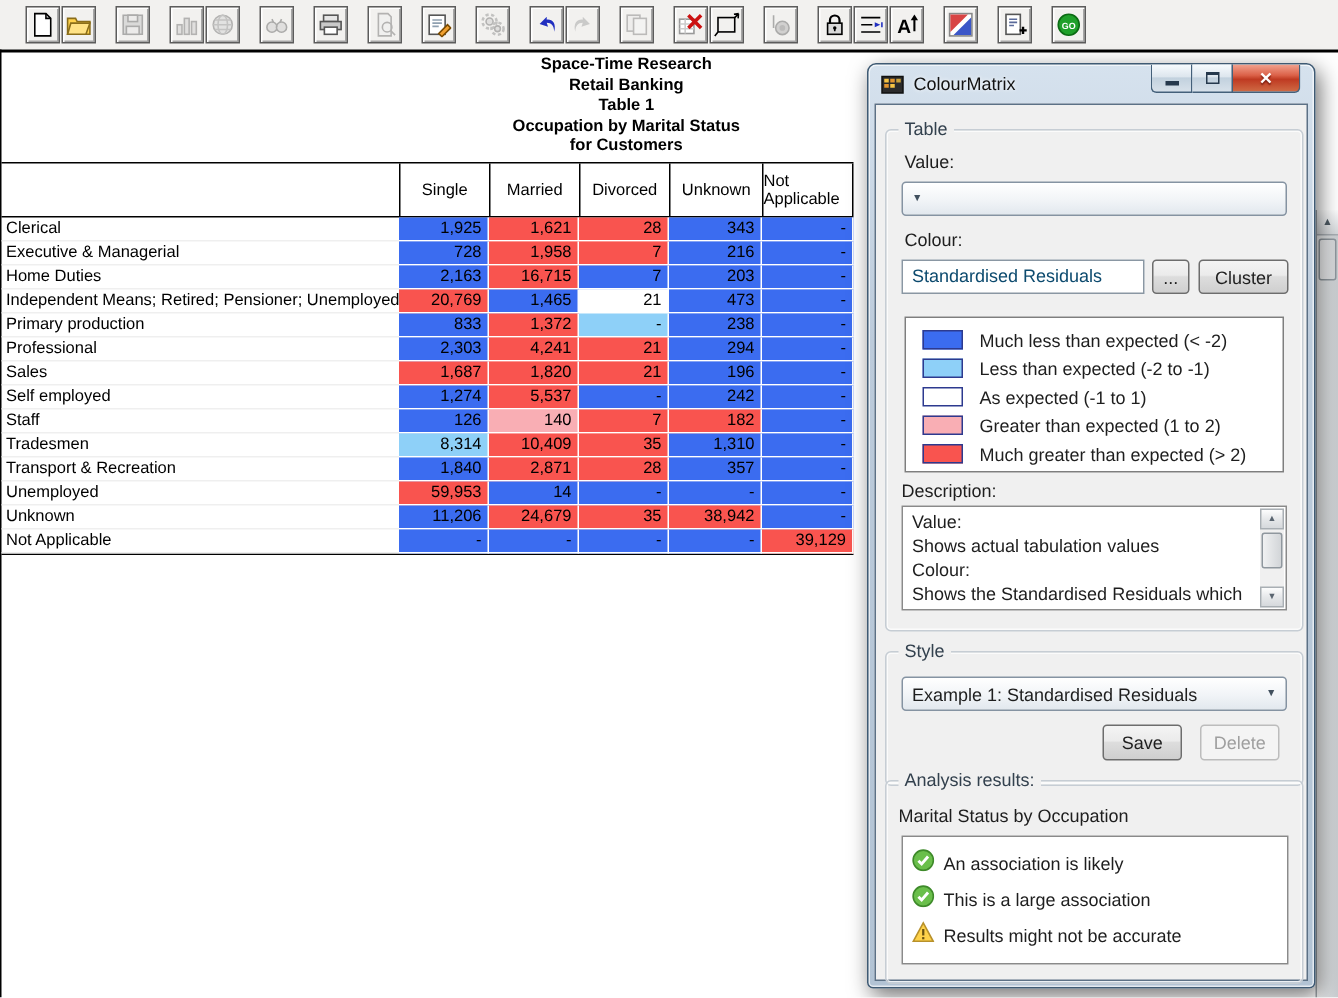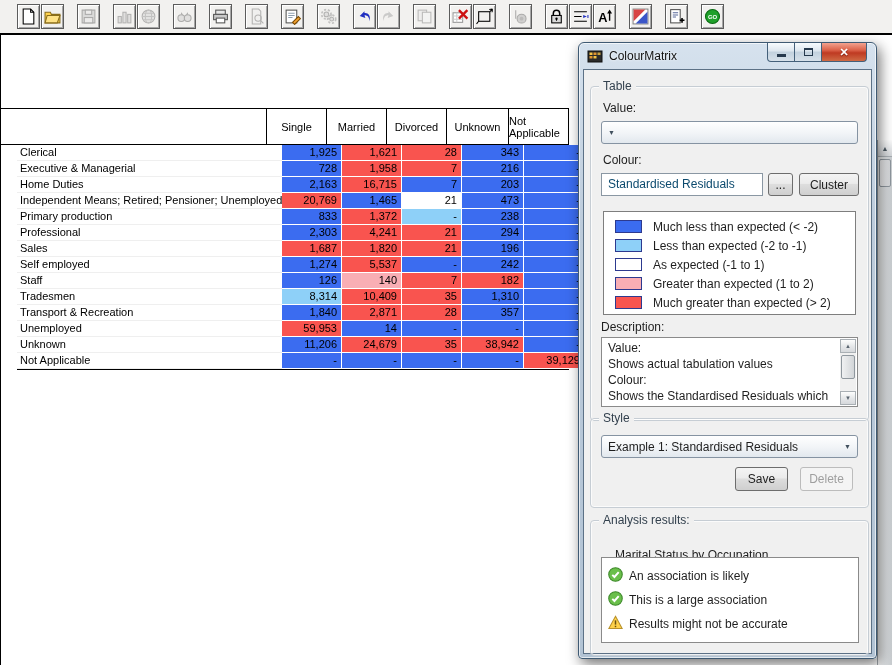--- a/index.html
+++ b/index.html
@@ -21,21 +21,21 @@
            border-top:2px solid #000;border-left:1px solid #000;box-sizing:border-box;}
   #titles{position:absolute;left:265px;top:2px;width:303px;text-align:center;
           font-size:11px;font-weight:bold;line-height:13.6px;color:#000;}
   #ctable{position:absolute;left:0;top:73px;width:568px;}
   .hdr{display:grid;grid-template-columns:265px 60px 60px 60px 62px 61px;height:37px;
        border-top:1px solid #000;border-bottom:1px solid #000;box-sizing:border-box;}
   .hcell{display:flex;align-items:center;justify-content:center;text-align:left;
          font-size:11px;line-height:12px;border-left:1px solid #000;box-sizing:border-box;color:#000;}
   .hcell.first{border-left:none;}
   .hcell.last{border-right:1px solid #000;}
-  #rows{border-bottom:1px solid #000;margin-left:16px;}
+  #rows{border-bottom:1px solid #000;}
   .trow{display:grid;grid-template-columns:265px 60px 60px 60px 62px 61px;height:16px;}
   .lcell{font-size:11px;line-height:15px;padding-left:3px;border-bottom:1px solid #efefef;
          box-sizing:border-box;white-space:nowrap;overflow:hidden;color:#000;}
   .dcell{font-size:11px;line-height:15px;text-align:right;padding-right:4px;color:#000;
          border-bottom:1px solid #fff;border-right:1px solid #fff;box-sizing:border-box;}
   
   #vscroll{position:absolute;right:0;top:140px;width:15px;height:525px;
            background:linear-gradient(90deg,#f4f4f4,#dfe2e4 40%,#c9cdd0);border-left:1px solid #9fa6ab;box-sizing:border-box;}
   .sb-up{height:16px;display:flex;align-items:center;justify-content:center;font-size:7px;color:#4d5a63;
          background:linear-gradient(#fdfdfd,#e8eaec 50%,#d5d8db);border-bottom:1px solid #a8aeb3;}
@@ -58,21 +58,21 @@
        background:linear-gradient(#f7fbfe,#dde6ee 45%,#c2d1de 50%,#d7e1ea);}
   .cap.close{width:45px;border-left:none;border-radius:0 0 4px 0;color:#fff;font-size:11px;font-weight:bold;
        background:linear-gradient(#f2a28f,#db6148 40%,#bf3a22 55%,#cf6a44);text-shadow:0 1px 1px #7c1d0e;}
   .glyph-min{display:block;width:9px;height:3px;background:#26394d;margin-top:7px;}
   .glyph-max{display:block;width:9px;height:8px;border:1px solid #26394d;border-top:2px solid #26394d;box-sizing:border-box;background:transparent;}
   .dclient{position:absolute;left:4px;right:4px;top:26px;bottom:4px;background:#f0f0f0;
            border:1px solid #5c7186;box-sizing:border-box;}
   .grp{position:absolute;border:1px solid #c6cdd4;border-radius:4px;box-shadow:inset 0 0 0 1px rgba(255,255,255,.75);}
   .grp-label{position:absolute;top:-8px;left:8px;background:#f0f0f0;padding:0 4px;font-size:12px;color:#33414e;}
   .g-table{left:6px;top:16px;width:277px;height:333px;}
-  .g-style{left:6px;top:348px;width:277px;height:88px;}
+  .g-style{left:6px;top:364px;width:277px;height:88px;}
   .g-analysis{left:6px;top:450px;width:277px;height:134px;}
   .lab{position:absolute;font-size:12px;color:#1e1e1e;}
   .combo{position:absolute;height:23px;border:1px solid #8593a2;border-radius:3px;box-sizing:border-box;
          background:linear-gradient(#ffffff,#f1f4f7 55%,#e2e8ee);display:flex;align-items:center;}
   .combo-text{flex:1;font-size:12px;padding-left:6px;color:#1e1e1e;white-space:nowrap;overflow:hidden;}
   .combo-arrow{width:19px;text-align:center;font-size:7px;color:#41505e;}
   .txtbox{position:absolute;height:23px;background:#fff;border:1px solid #8a97a3;box-sizing:border-box;
           font-size:12px;line-height:21px;padding-left:6px;color:#0c4a6e;}
   .wbtn{position:absolute;height:23px;border:1px solid #6d6d6d;border-radius:3px;box-sizing:border-box;
         background:linear-gradient(#f4f4f4,#ebebeb 45%,#dddddd 50%,#cfcfcf);
@@ -290,20 +290,27 @@
       <span class="ticon">
         <svg viewBox="0 0 16 16">
           <circle cx="8" cy="8" r="6.6" fill="#1fa02a" stroke="#0c6b14"></circle>
           <text x="8" y="10.6" text-anchor="middle" font-size="5.6" font-family="Liberation Sans,sans-serif" font-weight="bold" fill="#fff">GO</text>
         </svg>
       </span>
     </div>
   </div>
 
 <div id="content">
+  <div id="titles">
+      <div>Space-Time Research</div>
+      <div>Retail Banking</div>
+      <div>Table 1</div>
+      <div>Occupation by Marital Status</div>
+      <div>for Customers</div>
+    </div>
   <div id="ctable">
     <div class="hdr" id="hdr">
         <div class="hcell first"></div>
         <div class="hcell">Single</div>
         <div class="hcell">Married</div>
         <div class="hcell">Divorced</div>
         <div class="hcell">Unknown</div>
         <div class="hcell last">Not Applicable</div>
       </div>
     <div id="rows">
@@ -507,21 +514,21 @@
       <div class="combo" style="left:10px;top:16px;width:257px;">
         <span class="combo-text">Example 1: Standardised Residuals</span>
         <span class="combo-arrow">▼</span>
       </div>
       <div class="wbtn" style="left:144px;top:48px;width:53px;height:24px;">Save</div>
       <div class="wbtn disabled" style="left:209px;top:48px;width:53px;height:24px;">Delete</div>
     </div>
 
     <div class="grp g-analysis">
       <span class="grp-label">Analysis results:</span>
-      <span class="lab" style="left:24px;top:16px;margin-top:11px;">Marital Status by Occupation</span>
+      <span class="lab" style="left:8px;top:16px;">Marital Status by Occupation</span>
       <div id="analysisbox">
           <div class="aitem">
             <span><svg viewBox="0 0 14 14">
                 <circle cx="7" cy="7" r="6.3" fill="#6abf4b" stroke="#3e8a2a"></circle>
                 <path d="M4 7.3l2 2 4-4.6" fill="none" stroke="#fff" stroke-width="1.8"></path>
               </svg></span>
             <span class="atext">An association is likely</span>
           </div>
           <div class="aitem">
             <span><svg viewBox="0 0 14 14">

